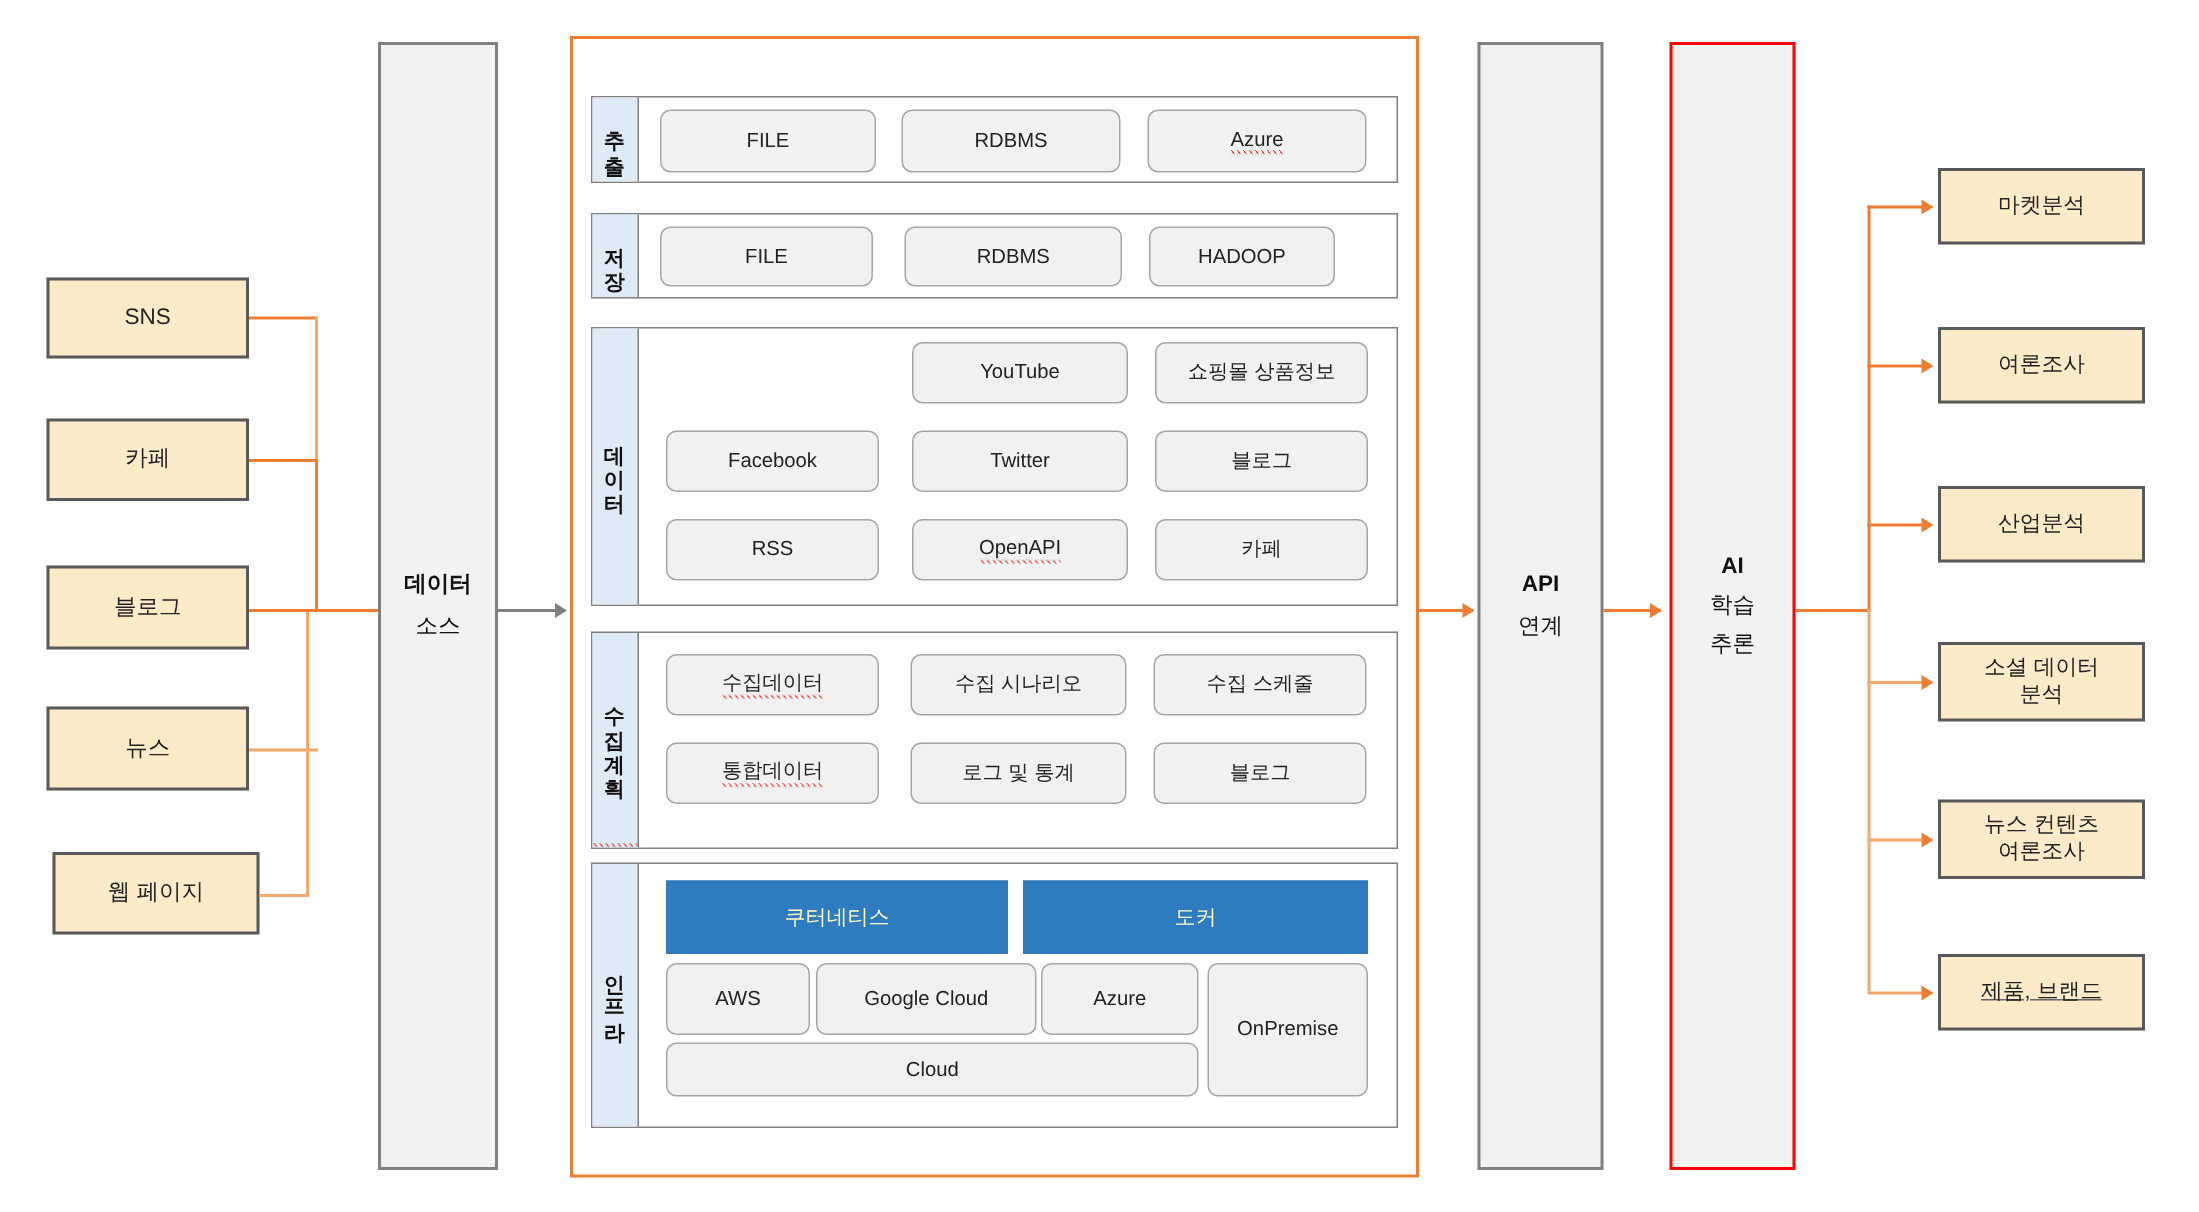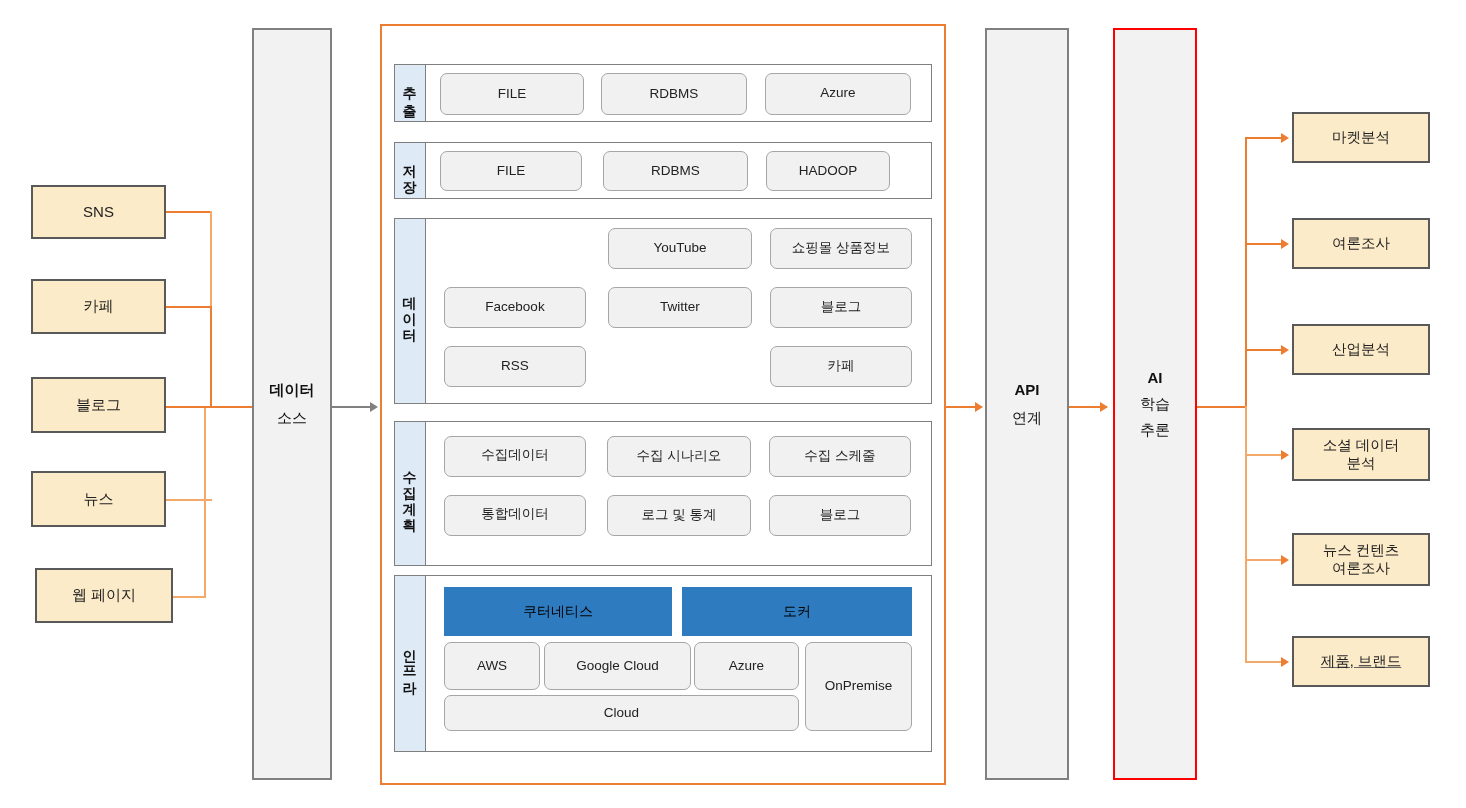--- a/index.html
+++ b/index.html
@@ -45,21 +45,21 @@
   }
   .band-body{flex:1;position:relative;}
 
   .chip{
     position:absolute;box-sizing:border-box;
     background:#F1F1F1;border:1.5px solid #A6A6A6;border-radius:7px;
     display:flex;align-items:center;justify-content:center;
     font-size:13.5px;color:#222;text-align:center;line-height:1.2;
   }
   .chip.blue{
-    background:#2E7BBF;border:1px solid #2E7BBF;border-radius:0;color:#000000;
+    background:#2E7BBF;border:1px solid #2E7BBF;border-radius:0;color:#fef9c3;
     font-size:14px;
   }
   .sq{
     background-image:linear-gradient(45deg,transparent 45%,#e03131 45%,#e03131 55%,transparent 55%);
     background-size:4px 3px;background-repeat:repeat-x;background-position:0 100%;
     padding-bottom:2px;
   }
   .ul{text-decoration:underline;text-decoration-color:#666;}
 
   
@@ -157,20 +157,23 @@
       </div>
       <div class="chip" style="left:182px;top:68px;width:144px;height:41px;">
         <span>Twitter</span>
       </div>
       <div class="chip" style="left:344px;top:68px;width:142px;height:41px;">
         <span>블로그</span>
       </div>
 
       <div class="chip" style="left:18px;top:127px;width:142px;height:41px;">
         <span>RSS</span>
+      </div>
+      <div class="chip" style="left:182px;top:127px;width:144px;height:41px;">
+        <span class="sq">OpenAPI</span>
       </div>
       <div class="chip" style="left:344px;top:127px;width:142px;height:41px;">
         <span>카페</span>
       </div>
     </div>
   </div>
 
   <div class="abs band" style="left:12px;top:395px;width:538px;height:145px;">
     <div class="band-label sq">수집계획</div>
     <div class="band-body">

